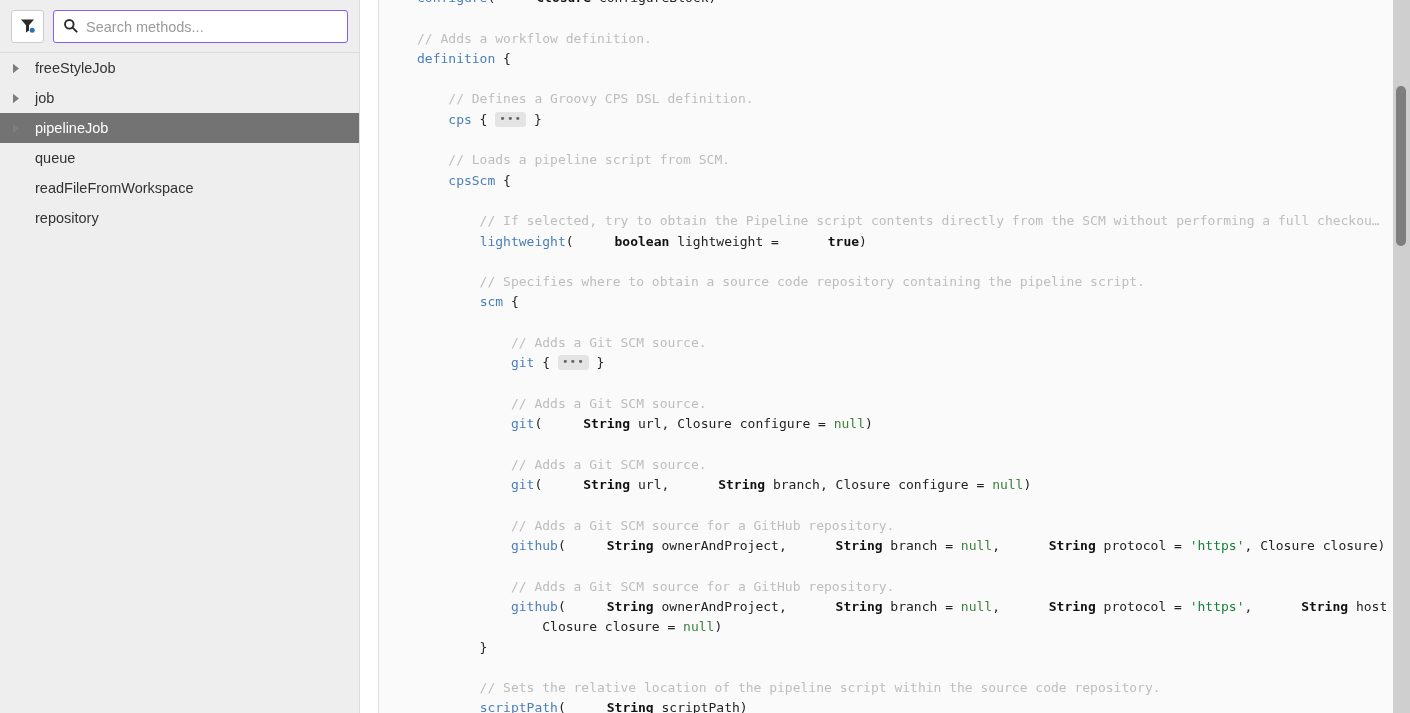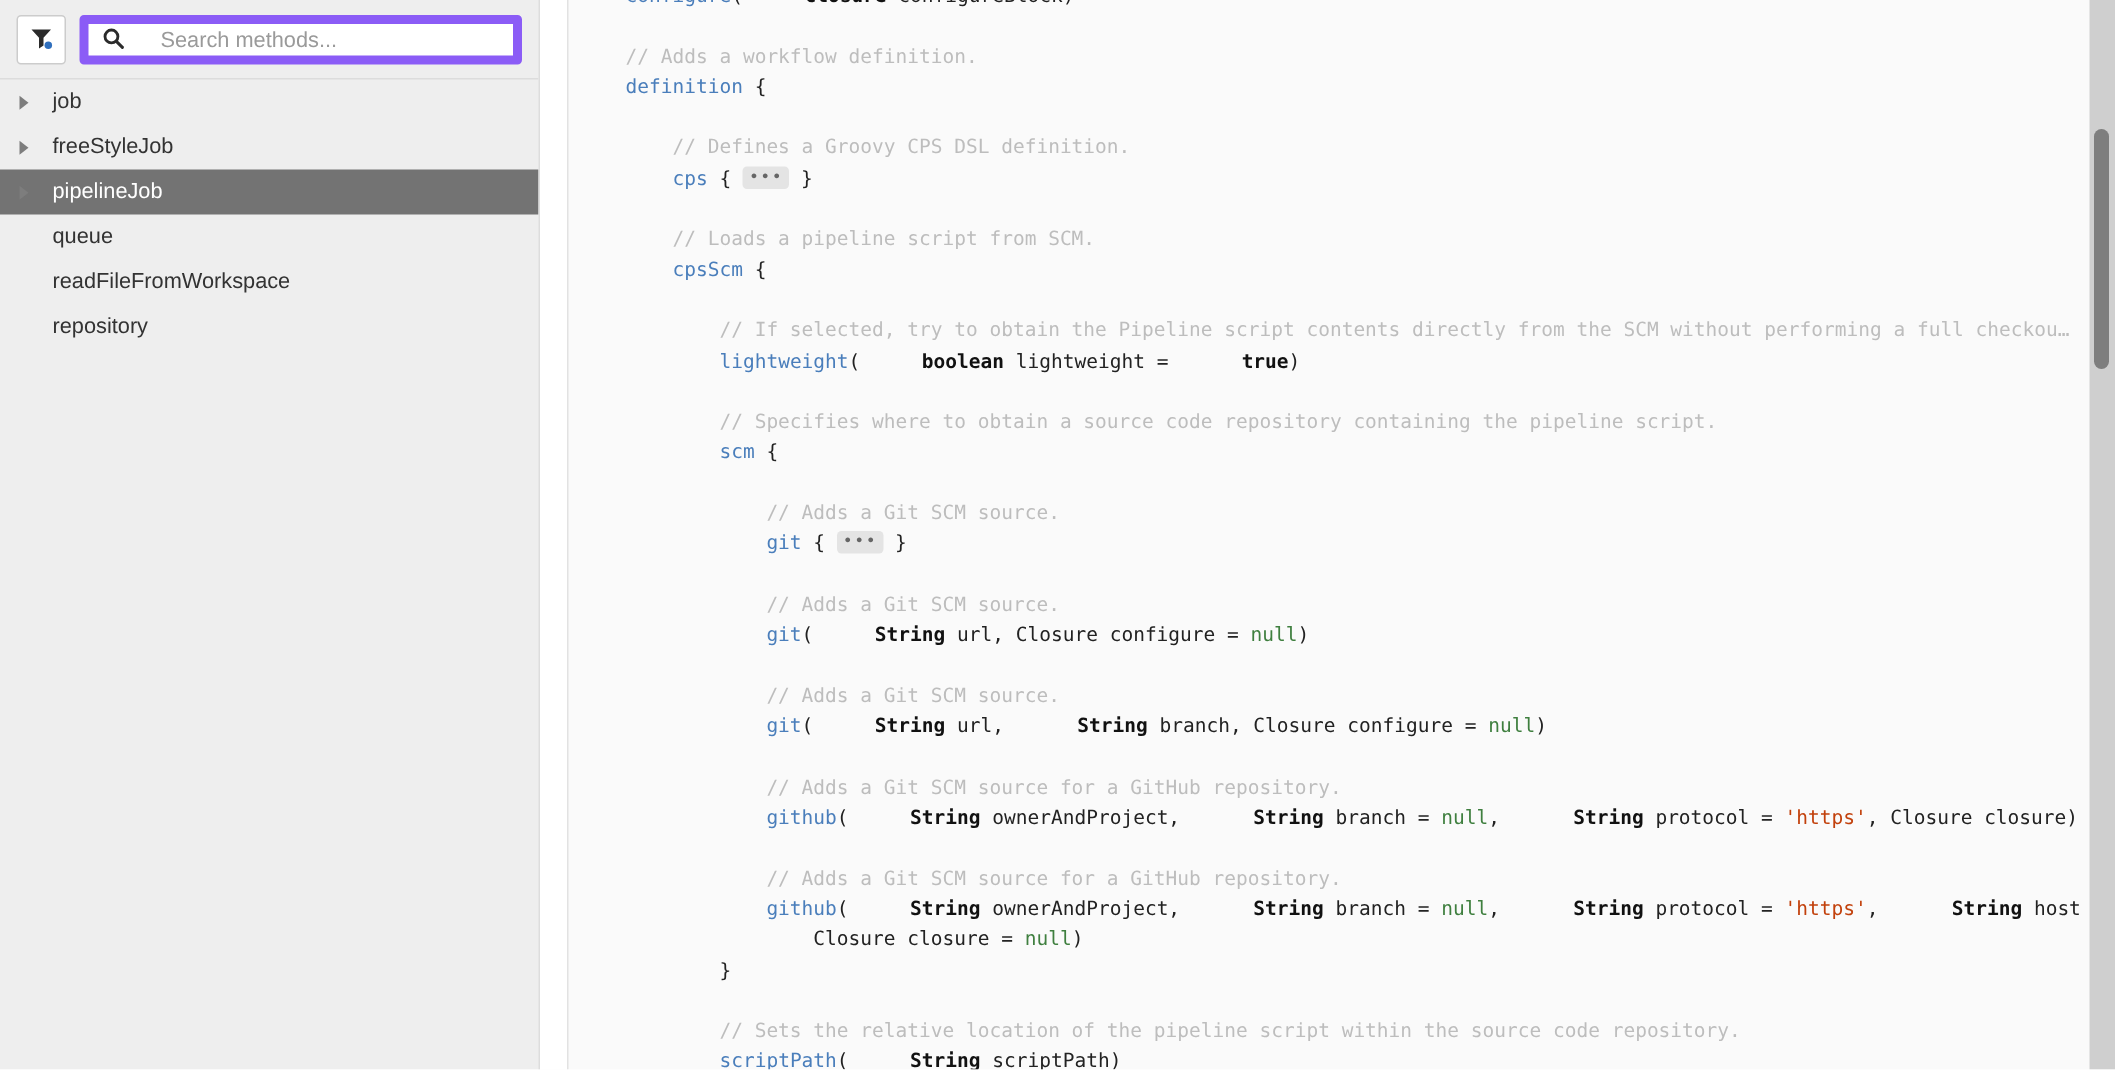--- a/index.html
+++ b/index.html
@@ -57,27 +57,27 @@
     justify-content: center;
     cursor: pointer;
     flex: 0 0 auto;
     box-sizing: border-box;
   }
 
   .search-field {
     flex: 1 1 auto;
     height: 33px;
     background: #ffffff;
-    border: 6px solid #8b5cf6;
+    border: 1px solid #8b5cf6;
     border-radius: 3px;
     display: flex;
     align-items: center;
     padding: 0 9px;
     box-sizing: border-box;
-    gap: 24px;
+    gap: 8px;
   }
 
   .search-field input {
     border: 0;
     outline: 0;
     flex: 1 1 auto;
     font-family: "Liberation Sans", sans-serif;
     font-size: 14.5px;
     color: #333;
     background: transparent;
@@ -152,21 +152,21 @@
     top: -12px;
   }
 
   .ln { display: block; height: 20.3px; overflow: hidden; }
 
   .kw      { color: #4a7ebb; }      
   .type    { color: #111111; font-weight: bold; margin-left: 41px; } 
   .plain   { color: #222222; }
   .cmt     { color: #bdbdbd; }
   .nul     { color: #3f7f3f; }
-  .str     { color: #c2410c; }
+  .str     { color: #15803d; }
   .punc    { color: #222222; }
 
   .ellipsis-badge {
     display: inline-block;
     background: #e4e4e4;
     border-radius: 3px;
     color: #666666;
     font-size: 11px;
     line-height: 11px;
     padding: 1px 4px 3px 4px;
@@ -223,29 +223,29 @@
       </div>
     </div>
 
     <ul id="method-tree">
         <li class="tree-item">
           <span class="tree-arrow">
             <svg width="8" height="11" viewBox="0 0 8 11">
               <path d="M1 0.8 L7 5.5 L1 10.2 Z" fill="#7d7d7d"></path>
             </svg>
           </span>
+          <span class="tree-label">freeStyleJob</span>
+        </li>
+        <li class="tree-item">
+          <span class="tree-arrow">
+            <svg width="8" height="11" viewBox="0 0 8 11">
+              <path d="M1 0.8 L7 5.5 L1 10.2 Z" fill="#7d7d7d"></path>
+            </svg>
+          </span>
           <span class="tree-label">job</span>
-        </li>
-        <li class="tree-item">
-          <span class="tree-arrow">
-            <svg width="8" height="11" viewBox="0 0 8 11">
-              <path d="M1 0.8 L7 5.5 L1 10.2 Z" fill="#7d7d7d"></path>
-            </svg>
-          </span>
-          <span class="tree-label">freeStyleJob</span>
         </li>
         <li class="tree-item selected">
           <span class="tree-arrow">
             <svg width="8" height="11" viewBox="0 0 8 11">
               <path d="M1 0.8 L7 5.5 L1 10.2 Z" fill="#7d7d7d"></path>
             </svg>
           </span>
           <span class="tree-label">pipelineJob</span>
         </li>
         <li class="tree-item">

